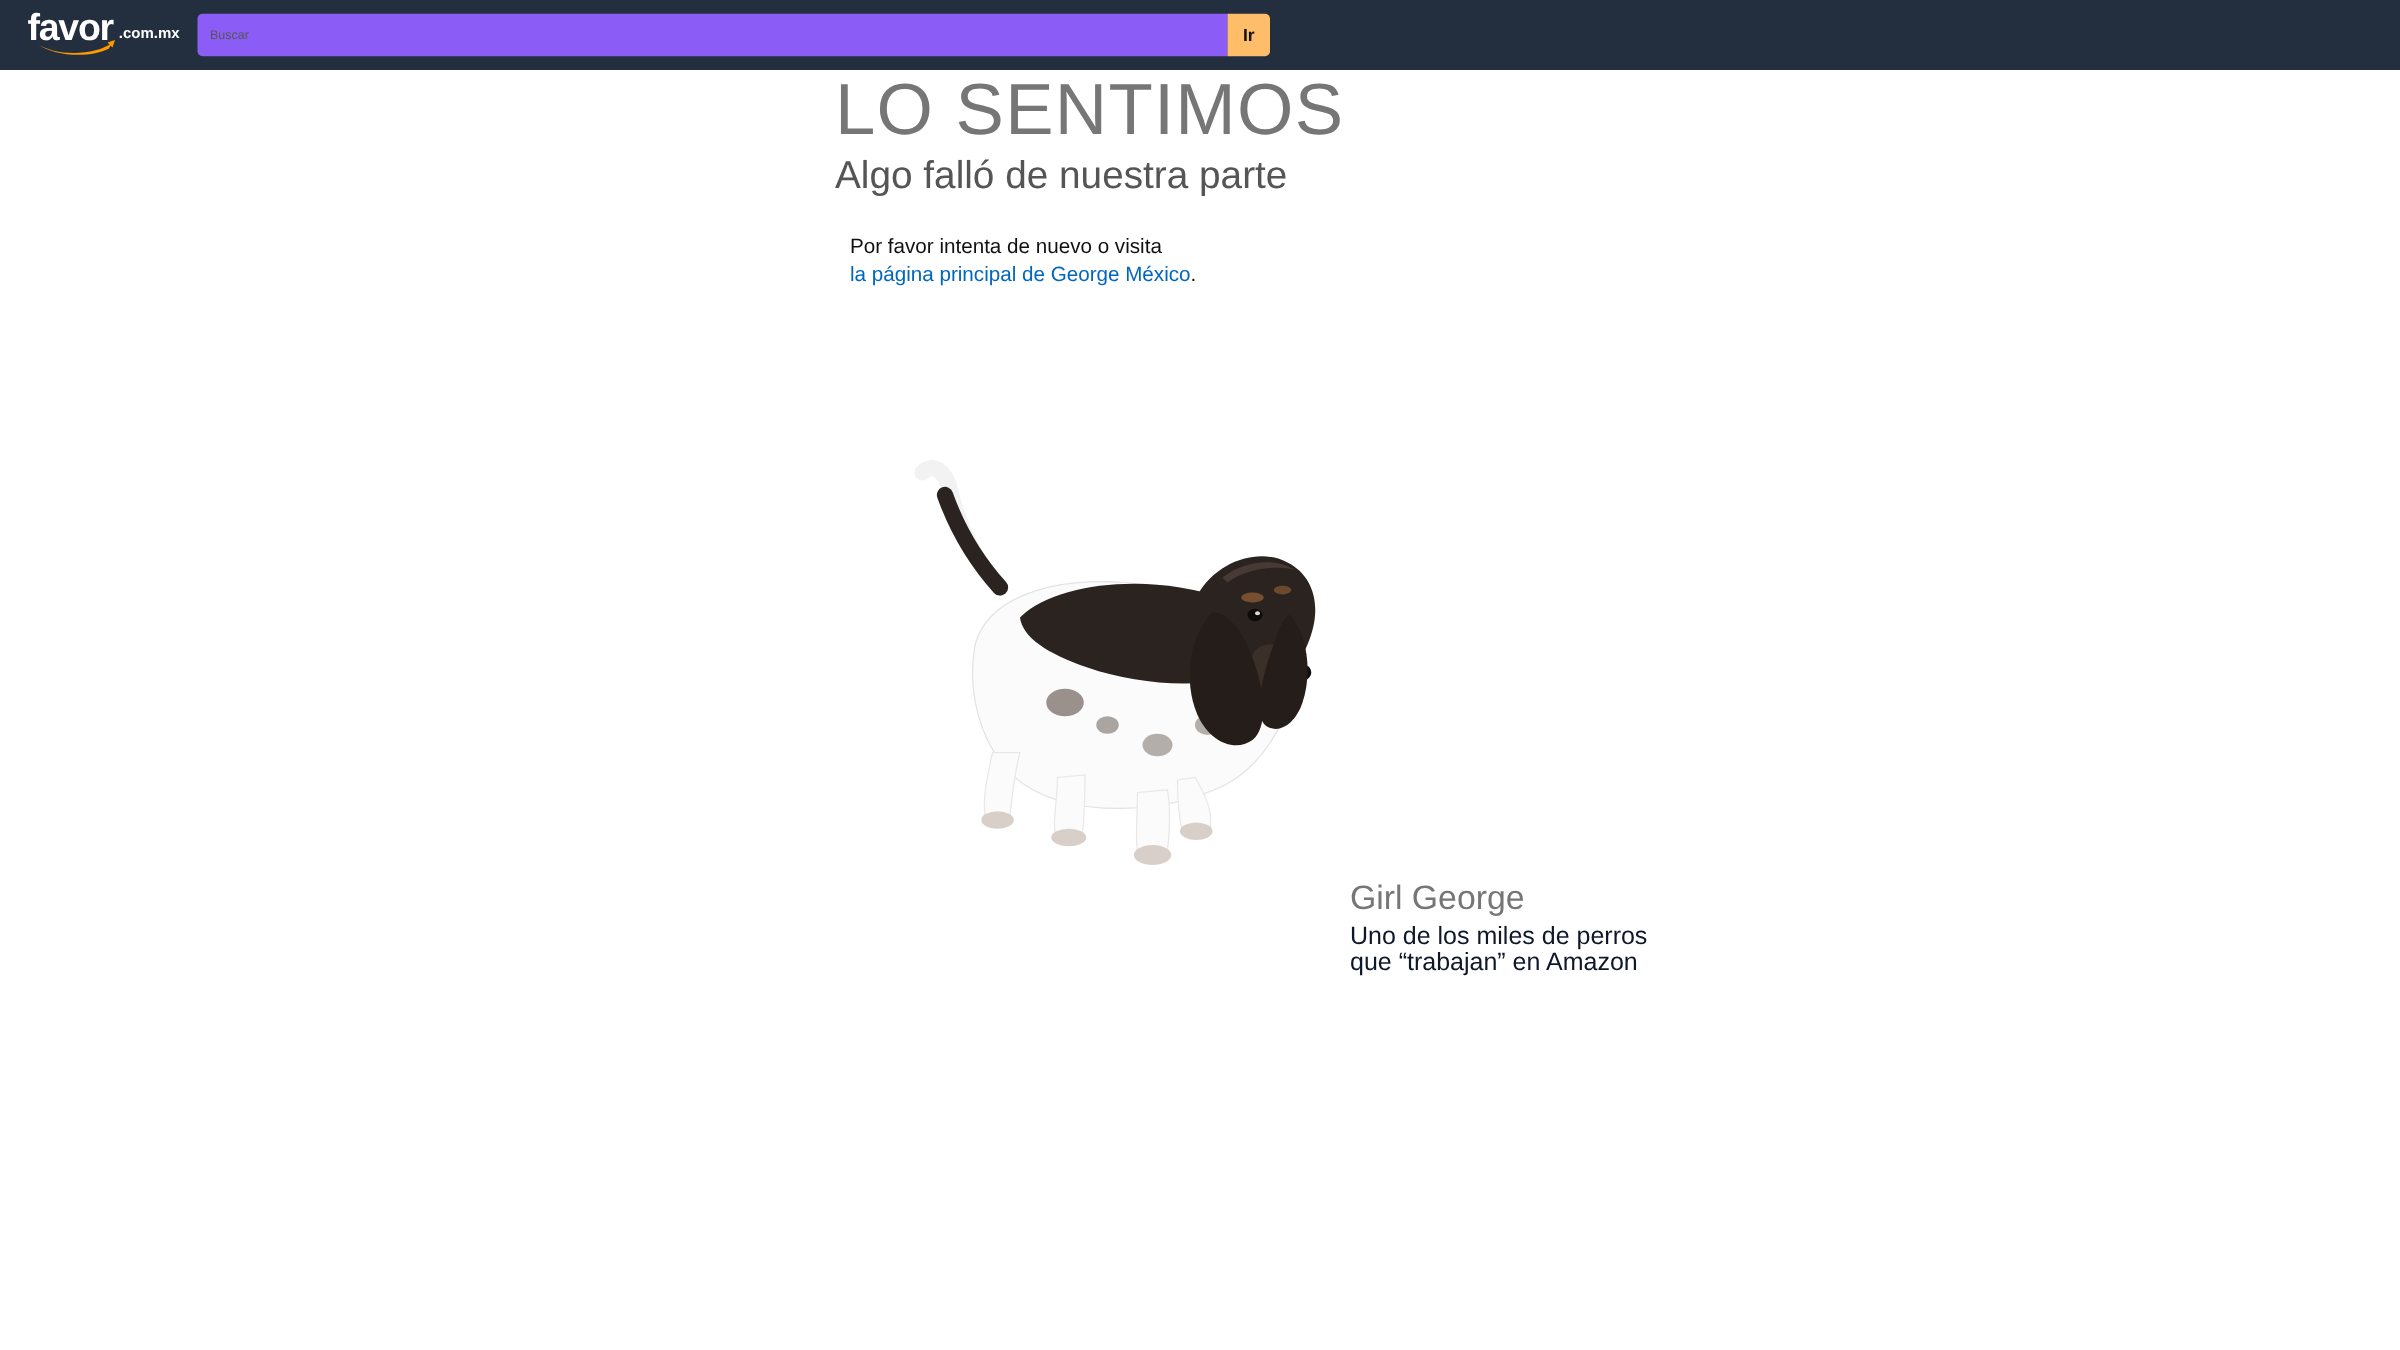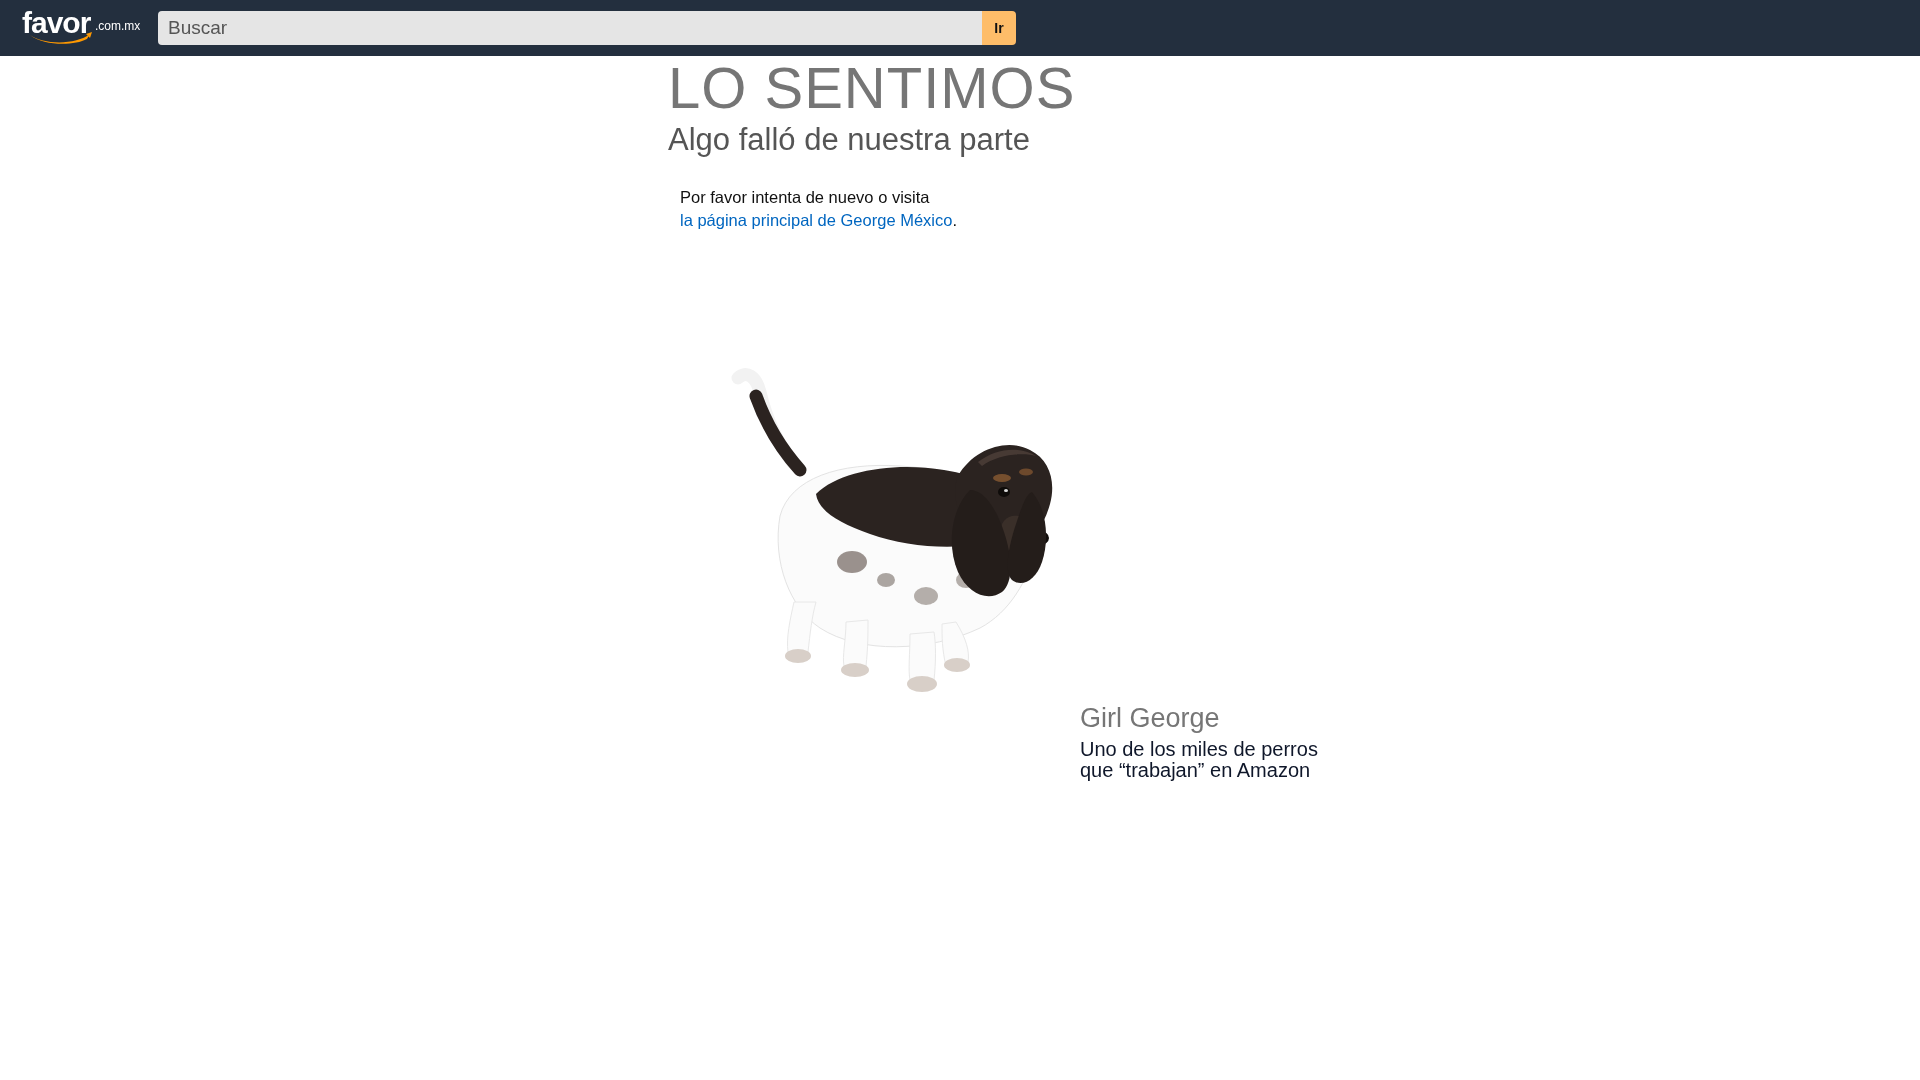--- a/index.html
+++ b/index.html
@@ -40,21 +40,21 @@
     letter-spacing: -1px;
     line-height: 30px;
     font-family: "Liberation Sans", sans-serif;
   }
   .logo-tld {
     position: absolute;
     left: 73px;
     top: 14px;
     color: #ffffff;
     font-size: 12px;
-    font-weight: 400;
+    font-weight: 700;
     line-height: 12px;
   }
   .logo-smile {
     position: absolute;
     left: 6px;
     top: 25px;
     width: 66px;
     height: 14px;
     overflow: hidden;
   }
@@ -65,26 +65,26 @@
     align-items: stretch;
     height: 34px;
     width: 858px;
     flex: 0 0 auto;
   }
   .search-input {
     flex: 1 1 auto;
     height: 34px;
     border: none;
     outline: none;
-    font-size: 19px;
+    font-size: 10px;
     color: #111111;
     padding: 0 10px;
     box-sizing: border-box;
     border-radius: 4px 0 0 4px;
-    background: #e5e5e5;
+    background: #8b5cf6;
     font-family: "Liberation Sans", sans-serif;
   }
   .search-input::placeholder { color: #555555; }
   .search-btn {
     width: 34px;
     height: 34px;
     background: #febd69;
     border: none;
     border-radius: 0 4px 4px 0;
     font-size: 14px;

